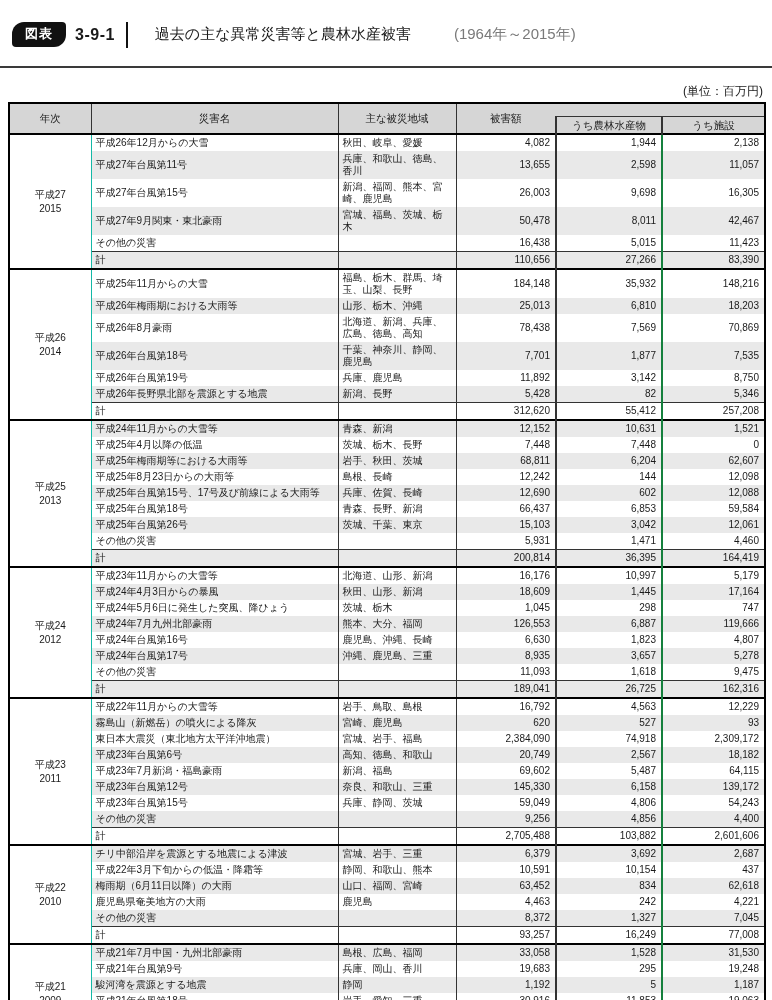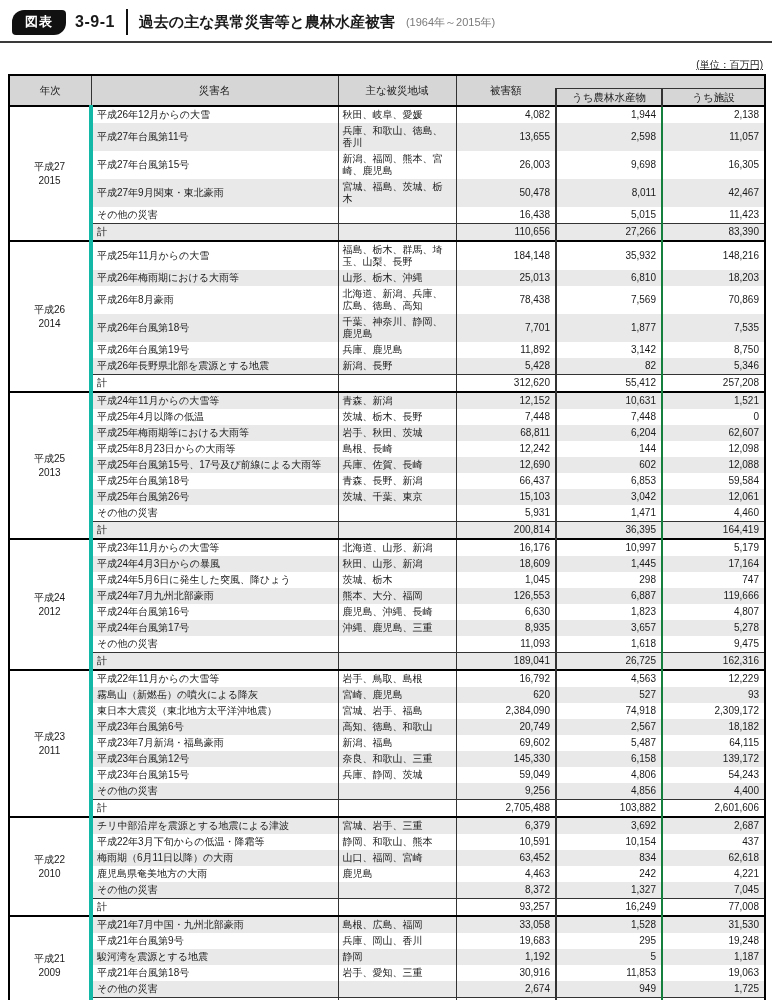--- a/index.html
+++ b/index.html
@@ -32,40 +32,39 @@
     letter-spacing: 0.5px;
   }
   .vbar {
     width: 2px;
     height: 26px;
     background: #111111;
     margin: 0 2px;
   }
   .fig-title {
     font-size: 15px;
-    font-weight: bold;
-    margin: 0;
+    font-weight: normal;
+    margin: 16px;
     text-align: center;
   }
   .fig-sub {
-    font-size: 11px;
+    font-size: 15px;
     color: #7a7a7a;
-    margin-left: 2px;
+    margin-left: 18px;
   }
   .rule {
     height: 2px;
     background: #3a3a3a;
     width: 100%;
   }
   
   .unit {
     text-align: right;
-    font-size: 10px;
+    font-size: 12px;
     margin: 15px 9px 2px 0;
-    text-decoration: underline;
   }
   
   table {
     border-collapse: collapse;
     table-layout: fixed;
     width: 756px;
     margin: 0 8px 6px 8px;
     font-size: 10px;
     border: 2px solid #000000;
   }
@@ -91,21 +90,21 @@
 
   td {
     padding: 2px 4px;
     vertical-align: middle;
     line-height: 1.2;
     overflow: hidden;
   }
   td.year {
     text-align: center;
     background: #ffffff !important;
-    border-right: 4px solid #14b8a6;
+    border-right: 1px solid #14b8a6;
     line-height: 1.35;
   }
   td.name { border-right: 1px solid #333333; }
   td.region { border-right: 1px solid #333333; }
   td.num { text-align: right; padding-right: 5px; }
   td.amount { border-right: 2px solid #333333; }
   td.agri { border-right: 2px solid #15803d; }
   tr.shaded td { background: #e9e9e9; }
   tr.group-start td { border-top: 2px solid #000000; }
   tr.total-row td { border-top: 1px solid #333333; }

